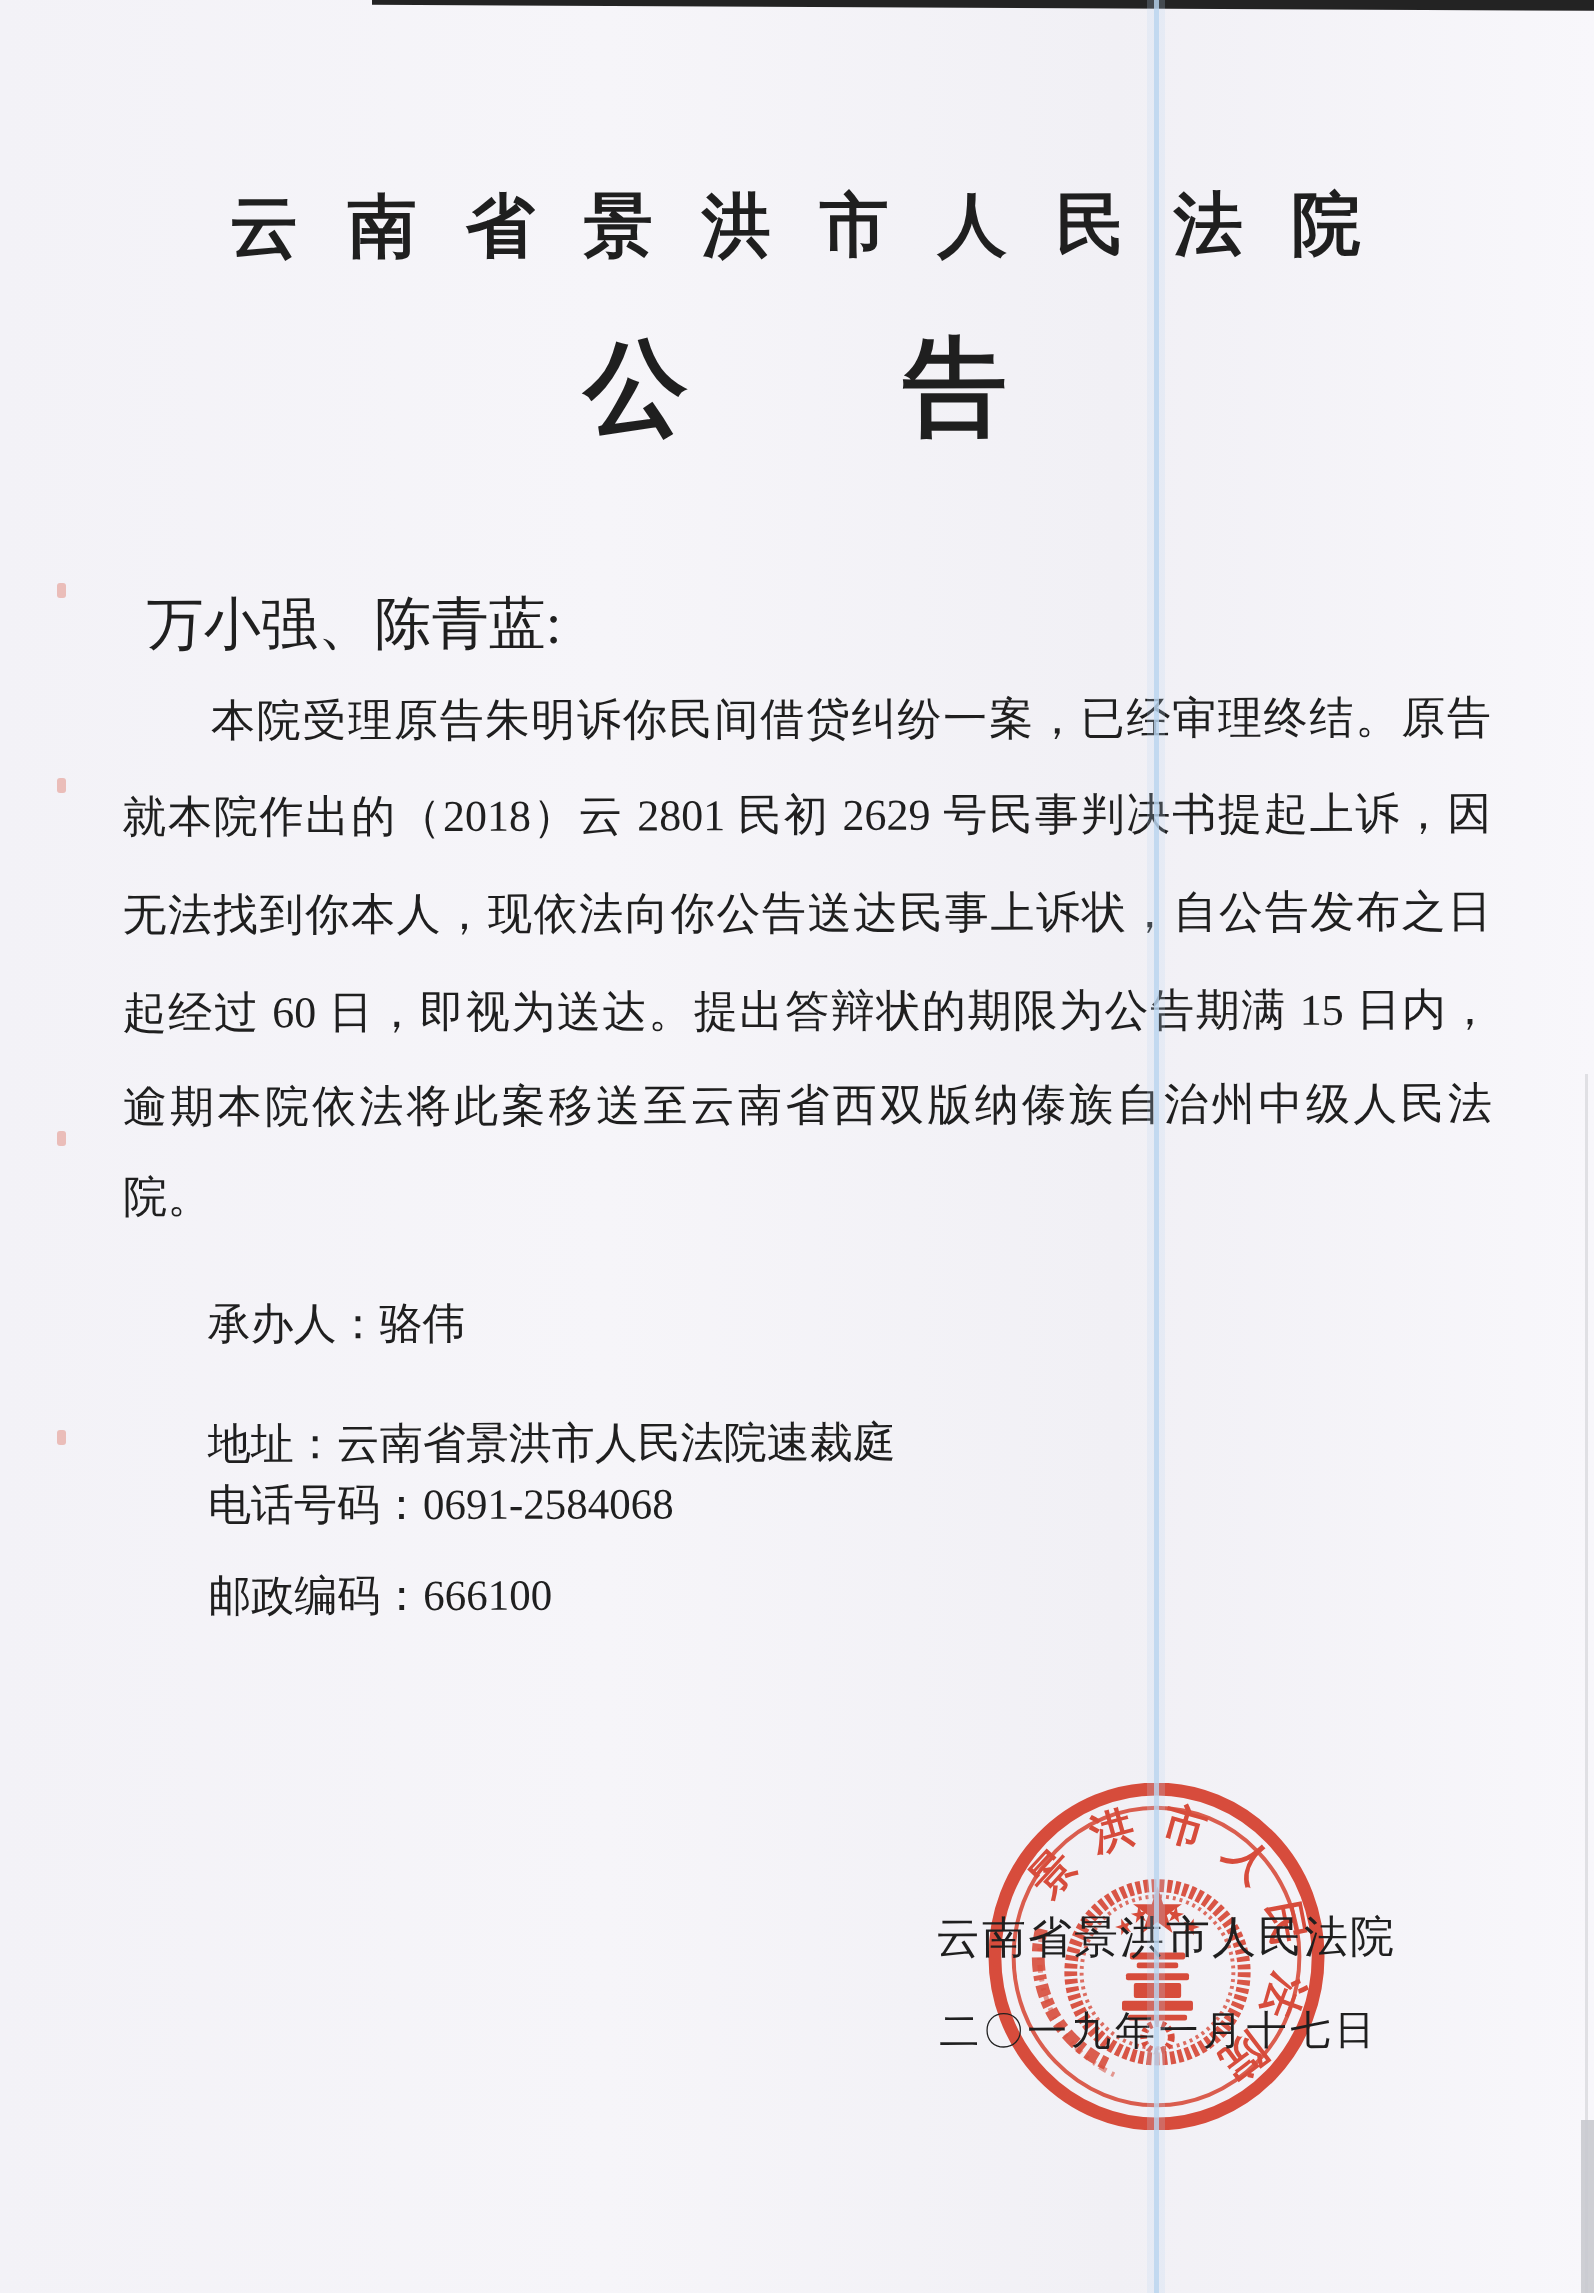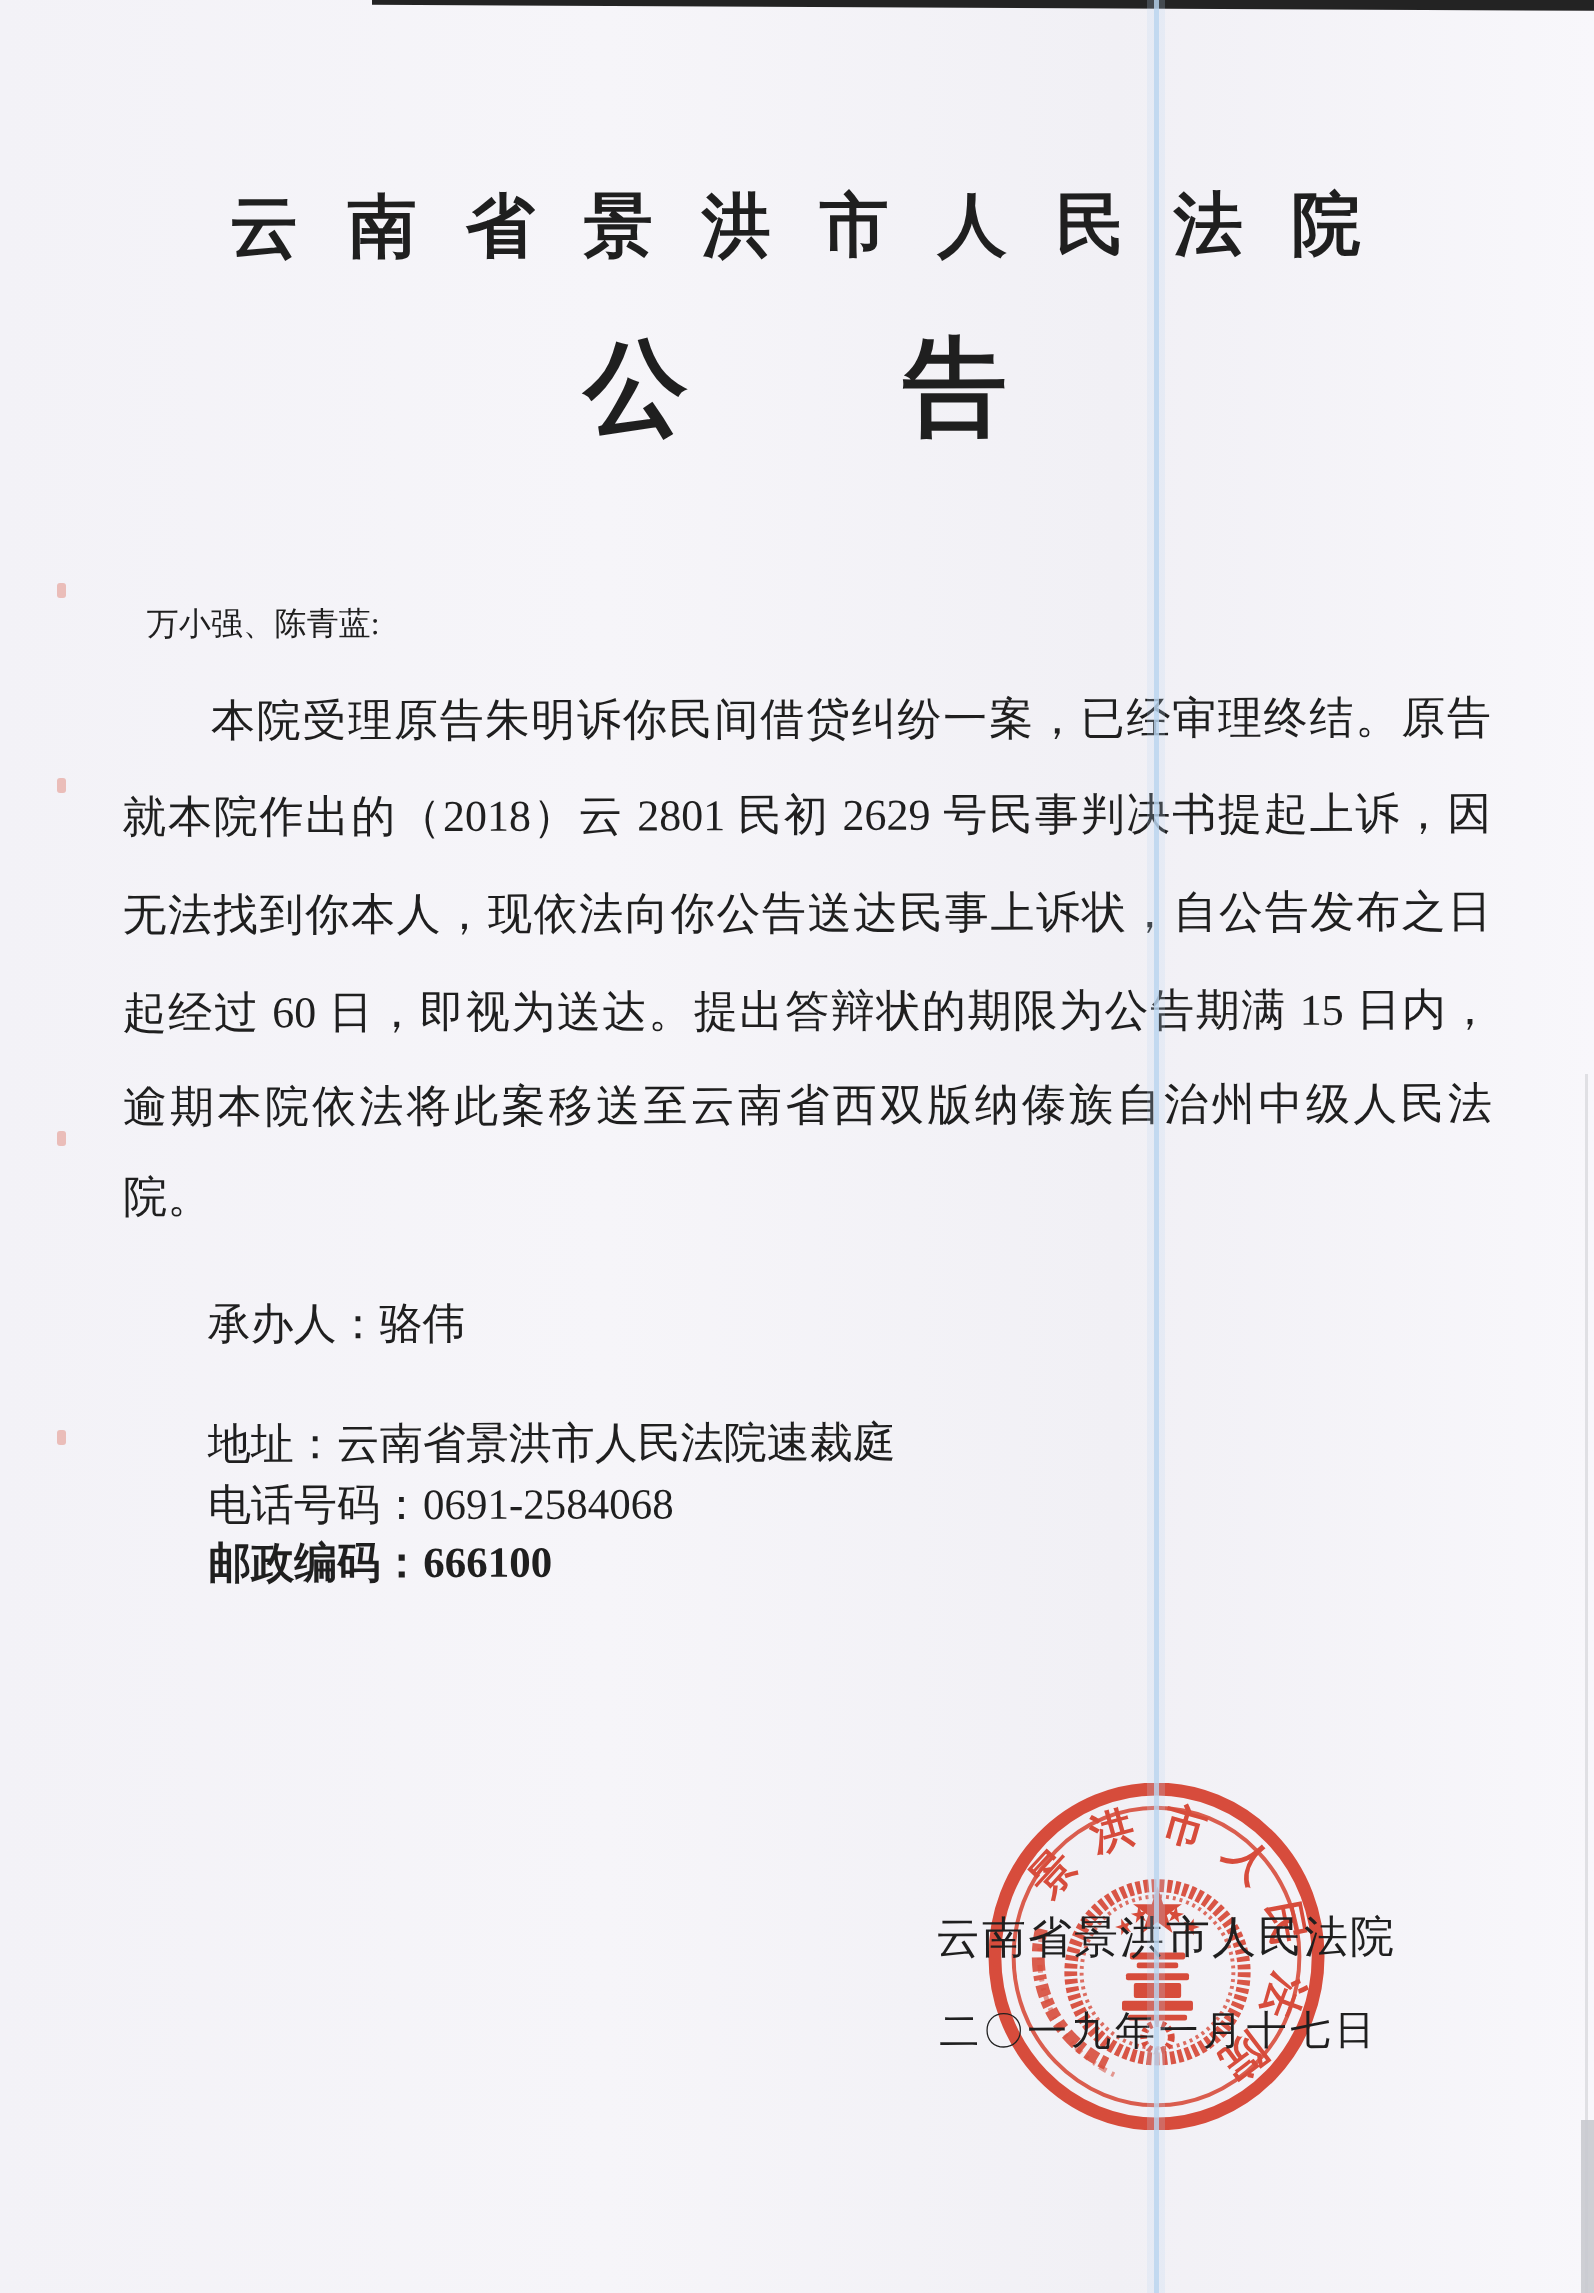--- a/index.html
+++ b/index.html
@@ -34,36 +34,36 @@
   .court-title{
     position:absolute;left:0;top:190px;width:100%;margin:0;
     text-align:center;font-size:69px;font-weight:700;line-height:1.05;
     letter-spacing:49px;padding-left:49px;box-sizing:border-box;white-space:nowrap;
   }
   .notice-title{
     position:absolute;left:0;top:333px;width:100%;margin:0;
     text-align:center;font-size:104px;font-weight:700;line-height:1.05;
     letter-spacing:215px;padding-left:215px;box-sizing:border-box;white-space:nowrap;
   }
-  .addressee{position:absolute;left:148px;top:595px;font-size:32px;line-height:55px;}
+  .addressee{position:absolute;left:148px;top:595px;font-size:57px;line-height:55px;}
   .bline{
     position:absolute;left:123px;width:1369px;font-size:44px;line-height:55px;
     text-align:justify;text-align-last:justify;box-sizing:border-box;
   }
   .bline.l1{top:692px;padding-left:89px;}
   .bline.l2{top:788px;}
   .bline.l3{top:886px;}
   .bline.l4{top:984px;}
   .bline.l5{top:1078px;}
   .bline.l6{top:1168px;text-align:left;text-align-last:left;}
   .cline{position:absolute;left:207px;font-size:43px;line-height:53px;}
   .cline.c1{top:1296px;}
   .cline.c2{top:1416px;}
   .cline.c3{top:1477px;}
-  .cline.c4{top:1535px;font-weight:bold;}
+  .cline.c4{top:1568px;}
   .signature{position:absolute;left:934px;top:1912px;font-size:44px;letter-spacing:2px;line-height:53px;}
   .dateline{position:absolute;left:937px;top:2007px;font-size:40px;letter-spacing:3.9px;line-height:49px;}
   
   .seal{position:absolute;left:987px;top:1783px;width:339px;height:347px;z-index:5;opacity:.93;}
 </style>
 </head>
 <body>
 
 <div class="page">
 

